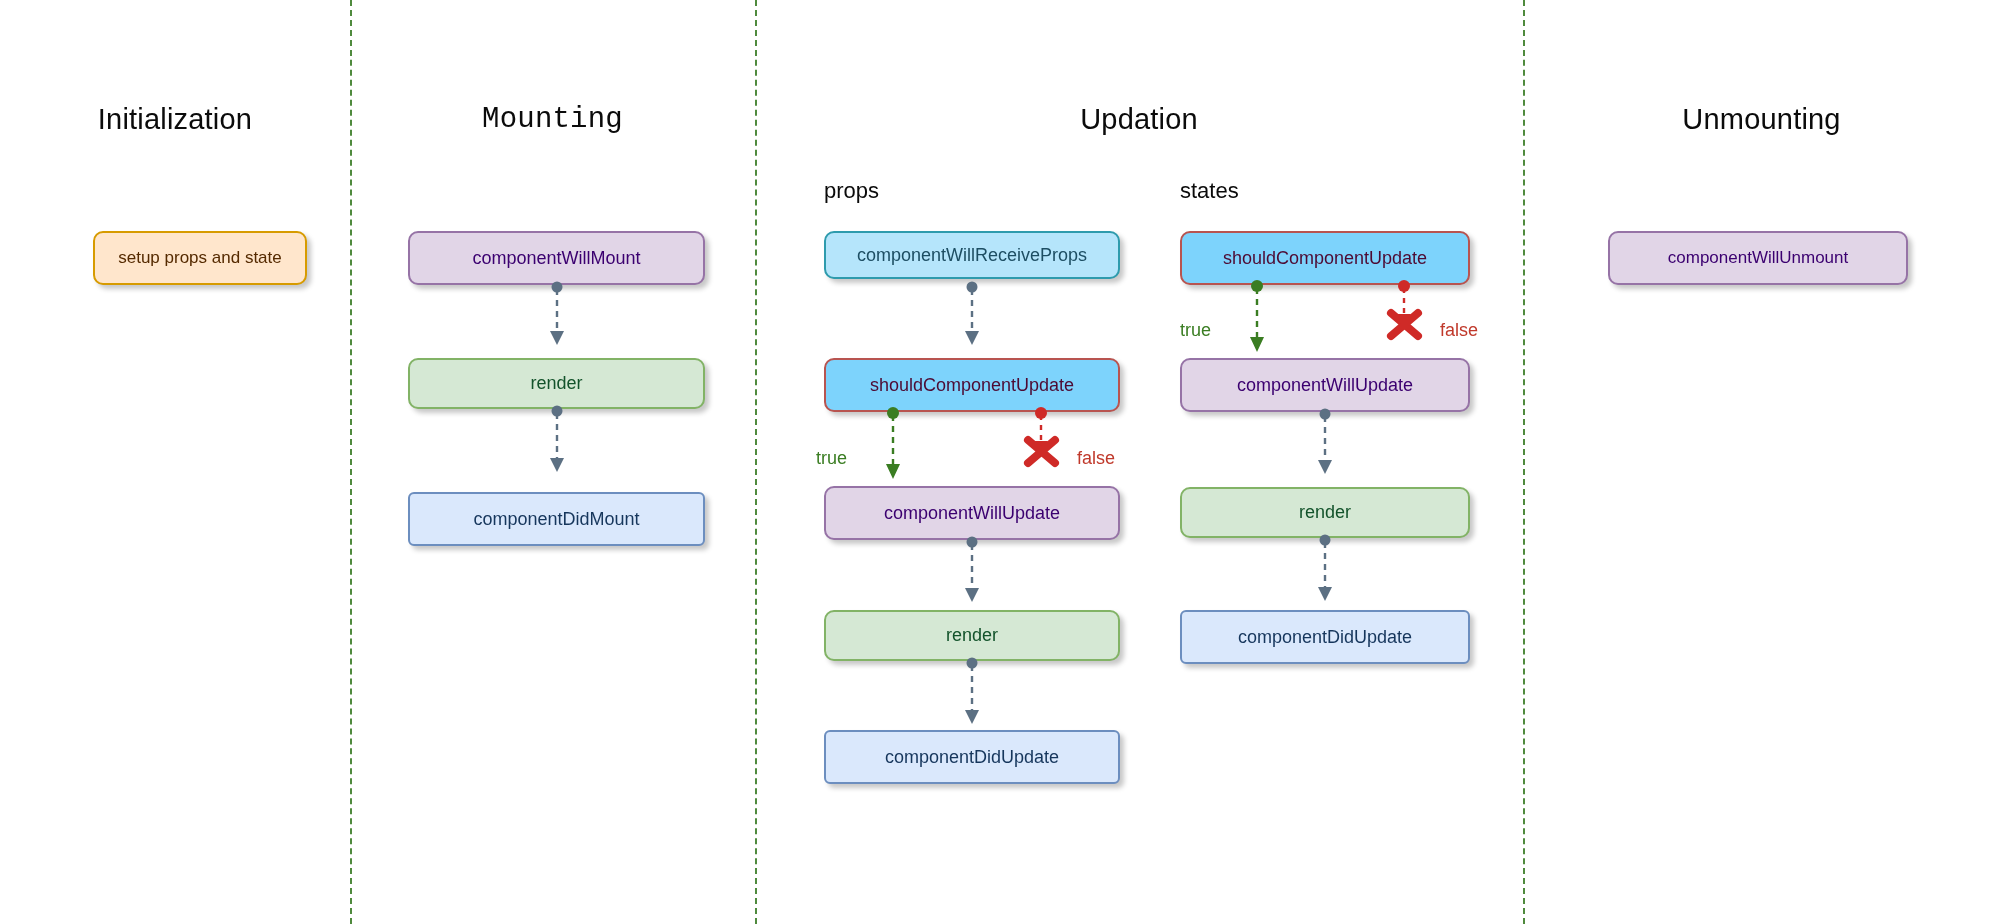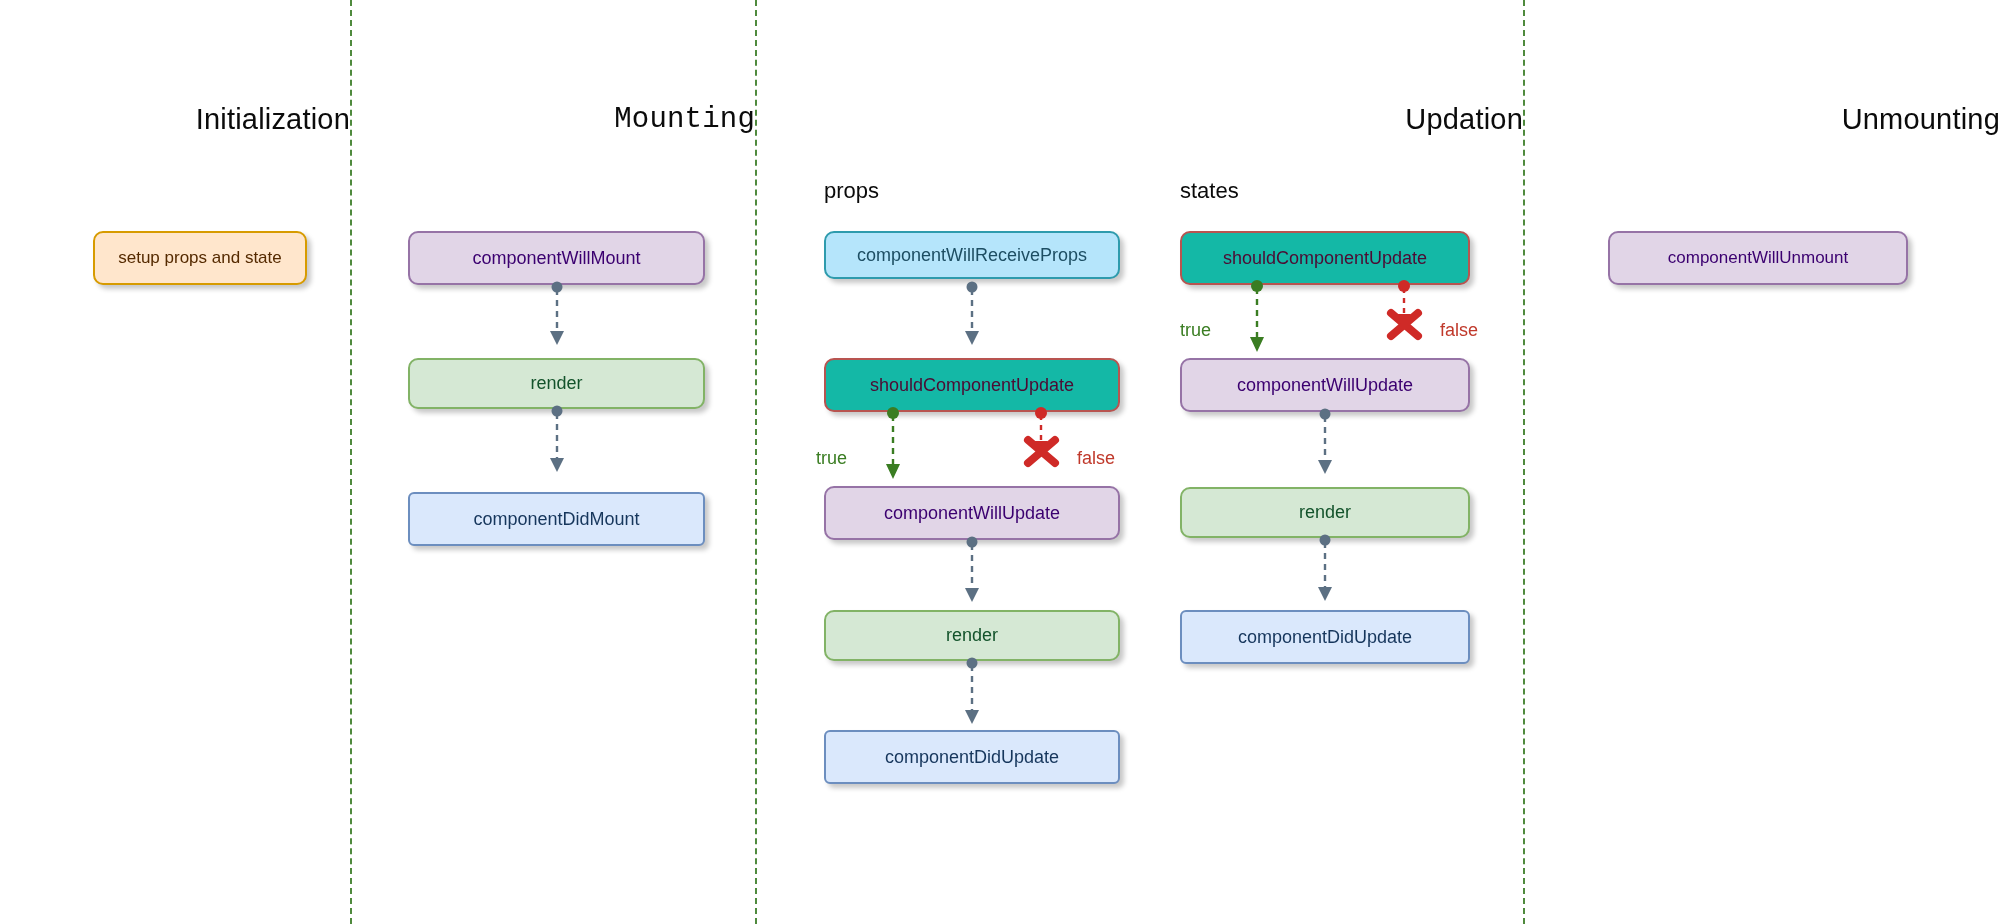--- a/index.html
+++ b/index.html
@@ -16,21 +16,21 @@
   .divider{
     position:absolute;top:0;width:0;height:924px;
     border-left:2px dashed #4f8a3d;
   }
 
   
   .section-title{
     position:absolute;
     font-size:29px;
     color:#0b0b0b;
-    text-align:right;
+    text-align:center;
     white-space:nowrap;
     letter-spacing:.2px;
   }
   .sub-title{
     position:absolute;
     font-size:22px;
     color:#0b0b0b;
     text-align:left;
     white-space:nowrap;
     font-weight:400;
@@ -47,21 +47,21 @@
     font-size:18px;
     text-align:center;
     box-shadow:4px 4px 5px rgba(0,0,0,.22);
     padding:0 6px;
   }
   .n-orange{background:#ffe6cc;border-color:#d79b00;color:#552a00;}
   .n-purple{background:#e1d5e7;border-color:#9673a6;color:#3b0070;}
   .n-green {background:#d5e8d4;border-color:#82b366;color:#13532b;}
   .n-blue  {background:#dae8fc;border-color:#6c8ebf;color:#16365c;border-radius:6px;}
   .n-cyan  {background:#b5e5fb;border-color:#2e9bad;color:#1d4e63;}
-  .n-red   {background:#14b8a6;border-color:#b85450;color:#4d0b33;}
+  .n-red   {background:#7dd3fc;border-color:#b85450;color:#4d0b33;}
 
   
   .conn{position:absolute;}
   .conn svg{display:block;overflow:visible;}
 
   
   .branch-label{
     position:absolute;
     font-size:18px;
     white-space:nowrap;

